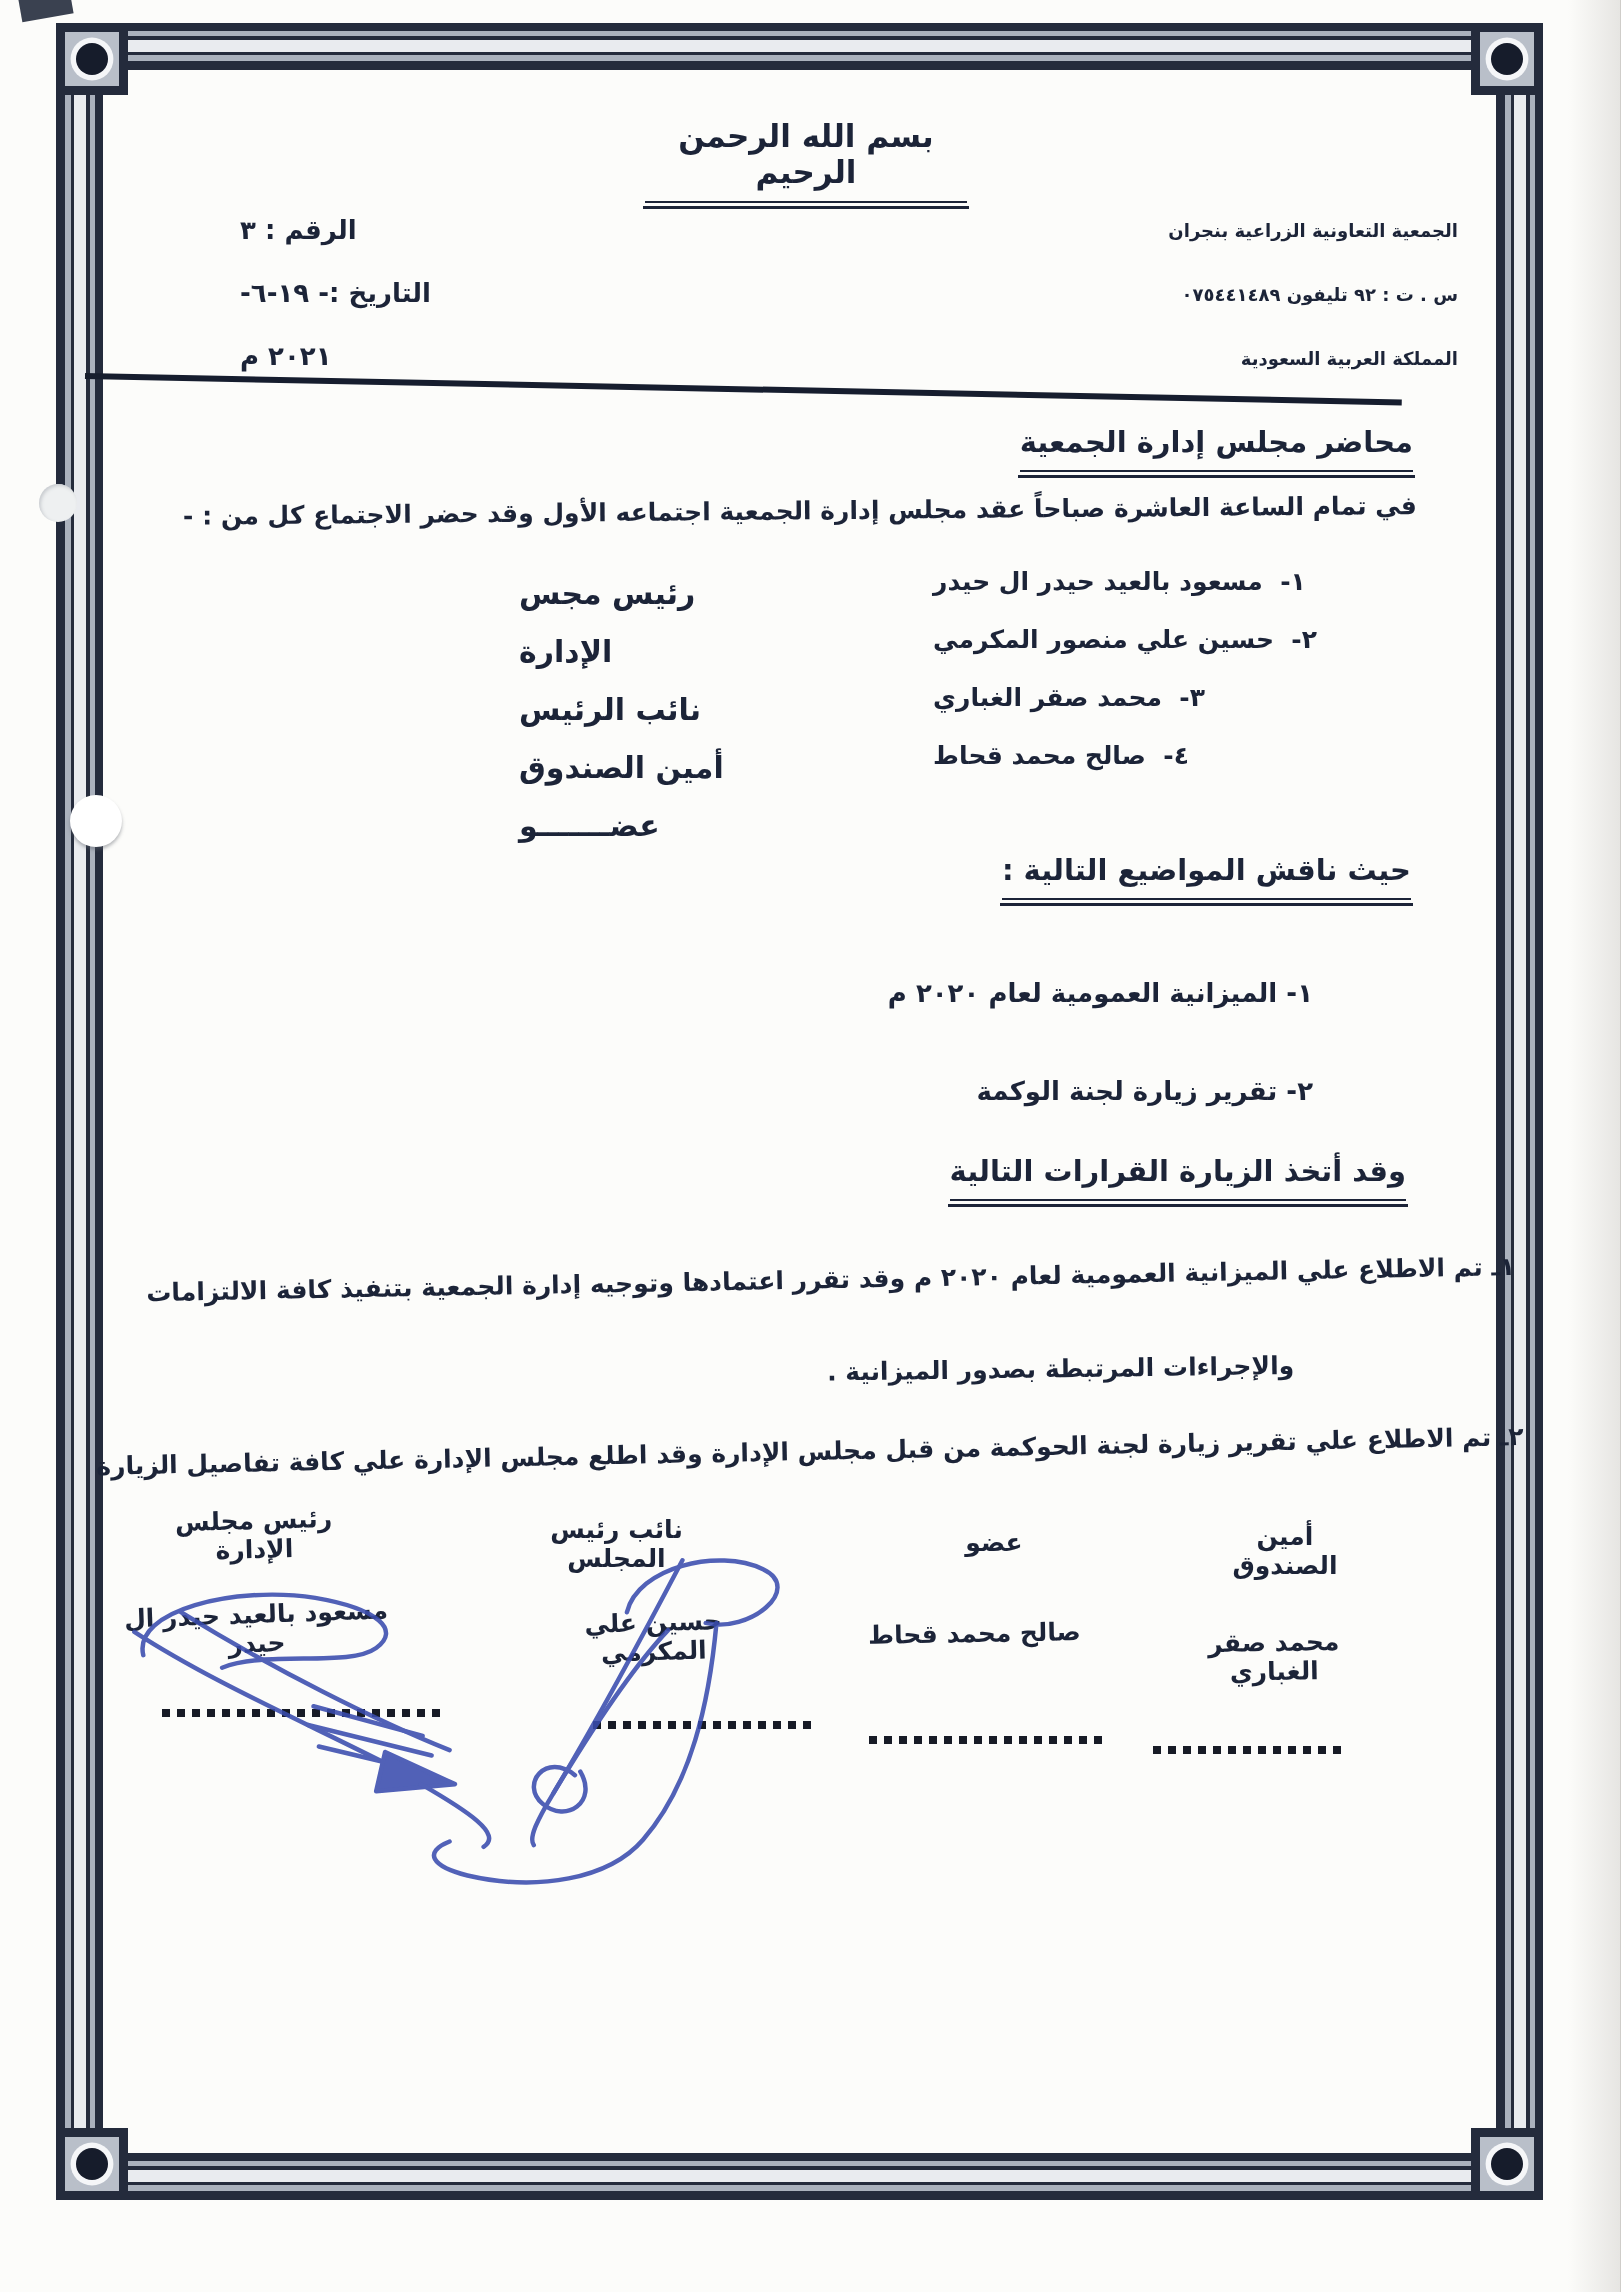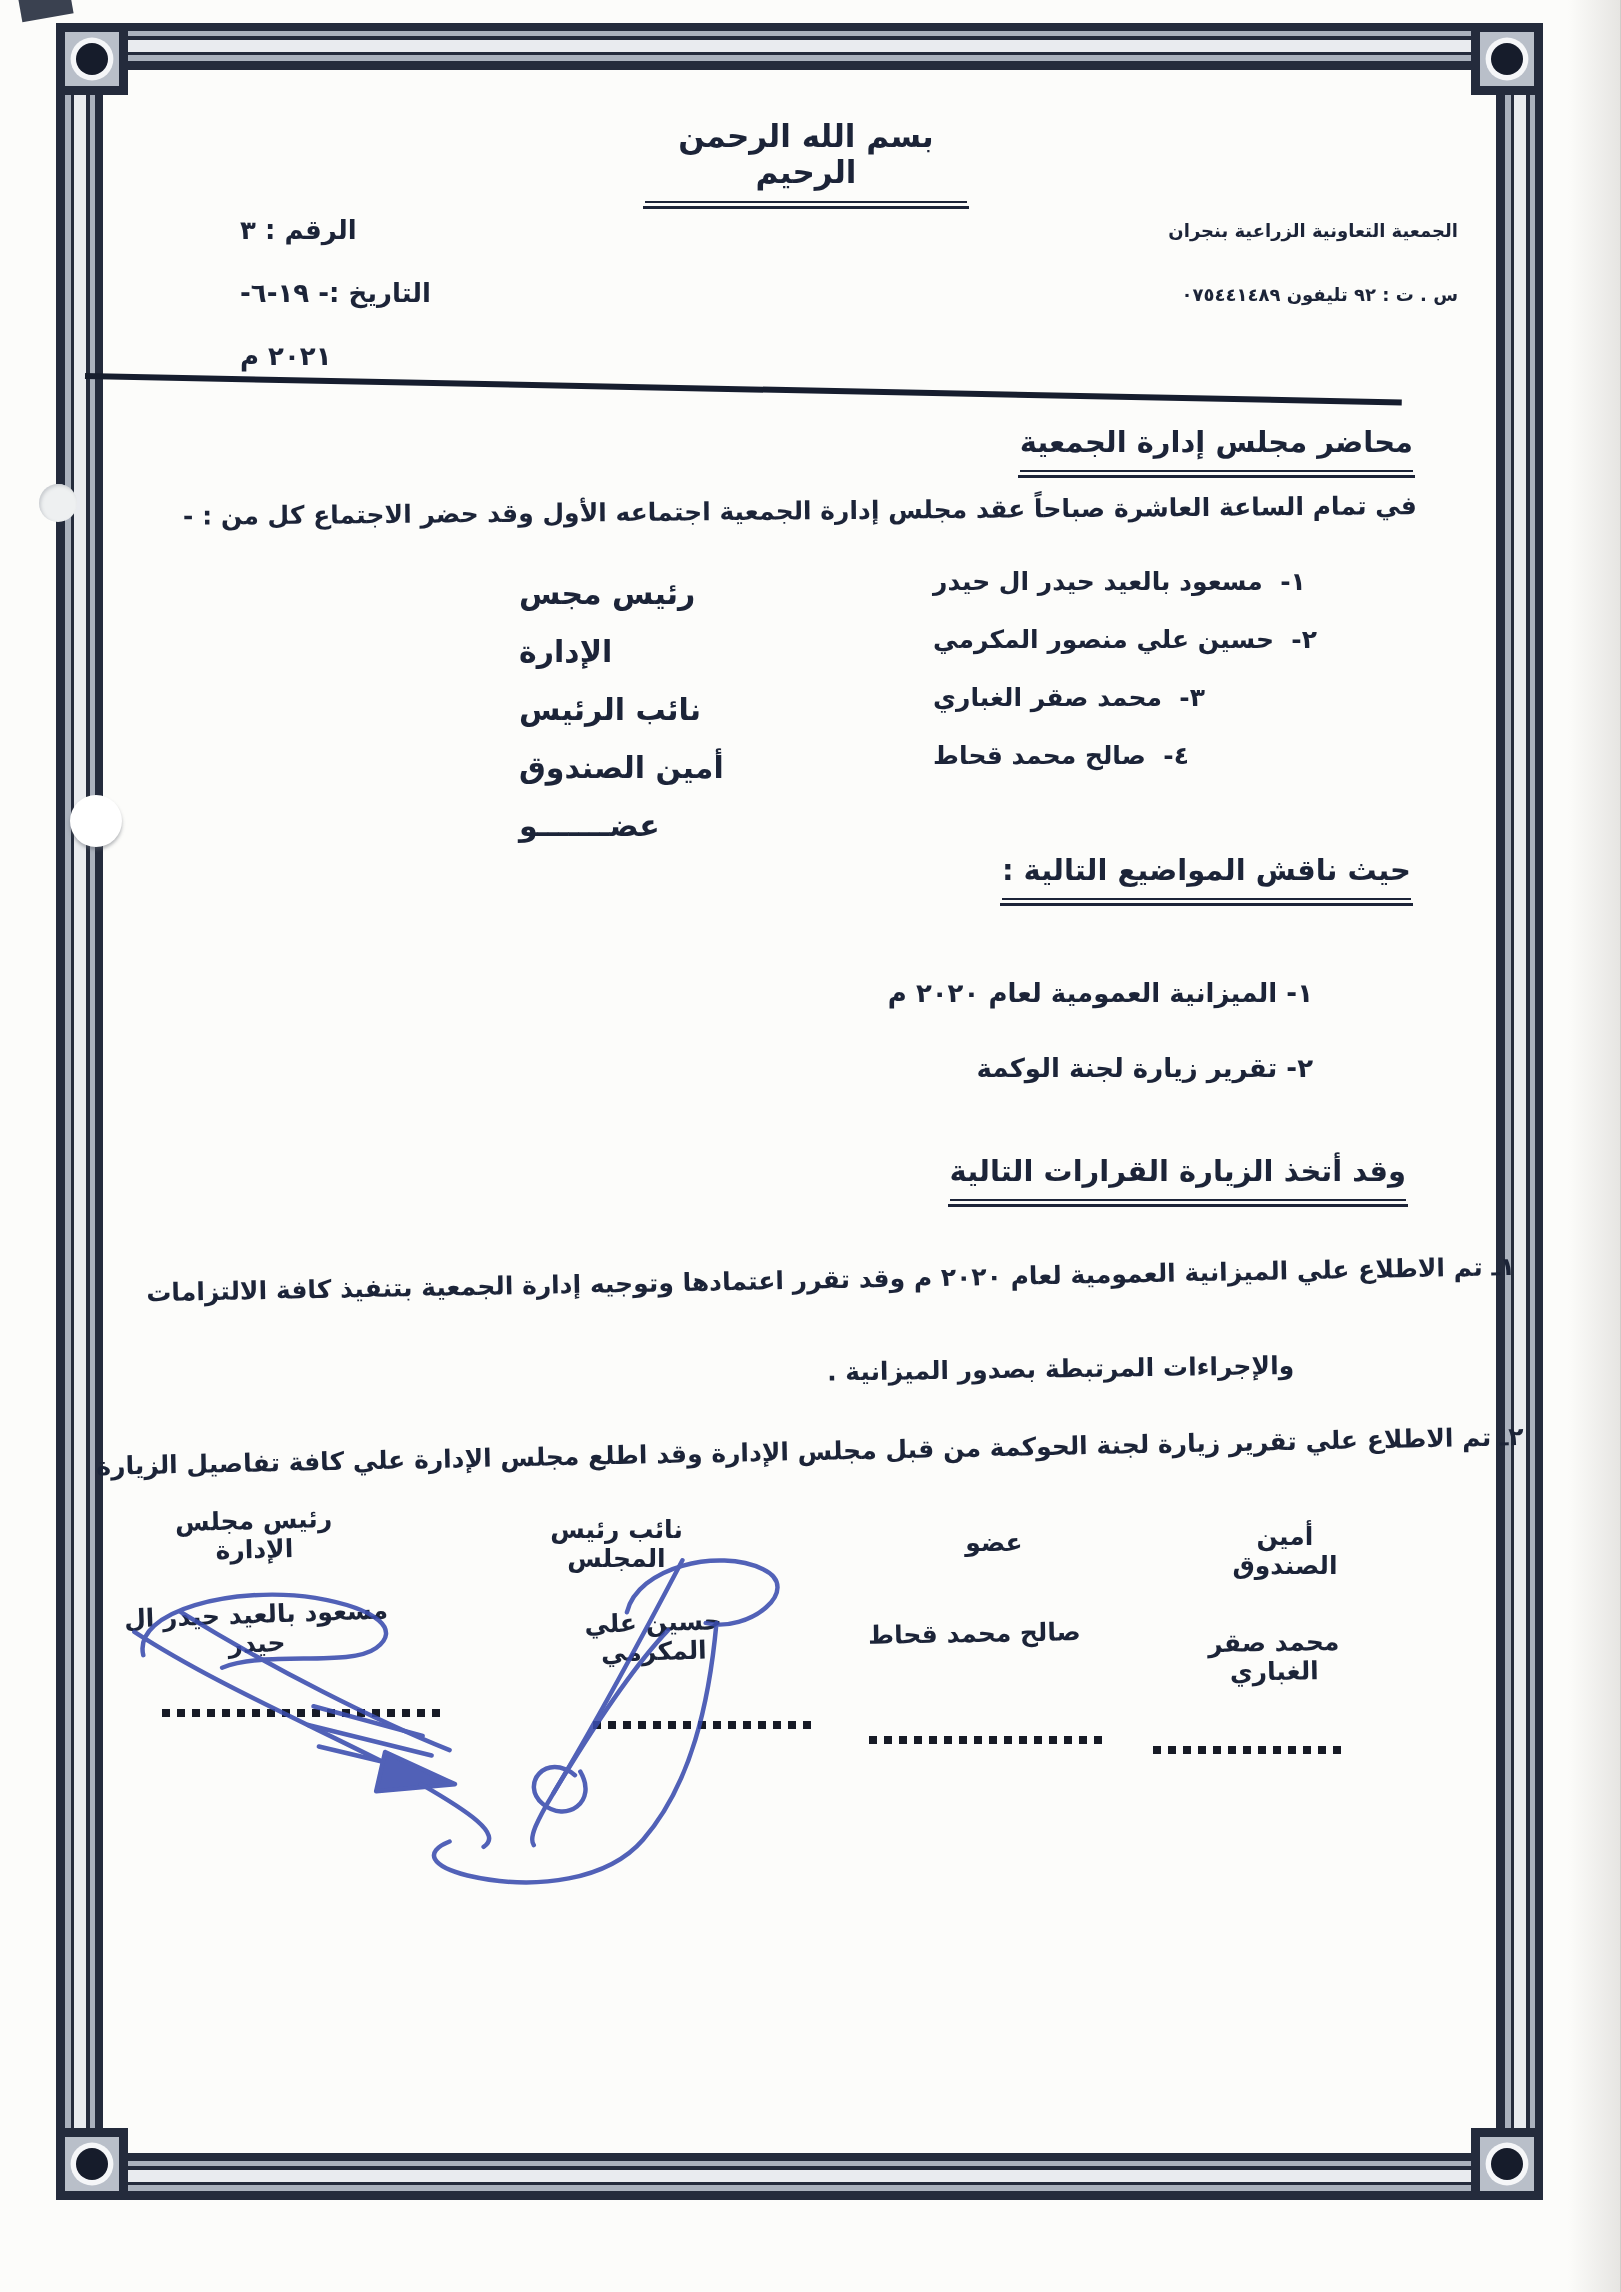--- a/index.html
+++ b/index.html
@@ -64,20 +64,21 @@
   <div class="abs hole" style="left:39px;top:484px;width:38px;height:38px;background:#eef0f1;box-shadow:inset 1.8px 1.8px 3.6px #c9ccd0;"></div>
   <div class="abs hole" style="left:70px;top:795px;width:52px;height:52px;background:#ffffff;box-shadow:0 2.7px 3.6px rgba(90,95,105,.45);"></div>
 
   <div class="abs b" style="left:645px;top:118px;width:322px;text-align:center;font-size:31px;">
     <span class="u2">بسم الله الرحمن الرحيم</span>
   </div>
 
   <div class="abs b" style="right:163px;top:199px;text-align:right;font-size:18px;line-height:64px;">
     <div>الجمعية التعاونية الزراعية بنجران</div>
     <div>س . ت : ٩٢ تليفون ٠٧٥٤٤١٤٨٩</div>
+    <div>المملكة العربية السعودية</div>
   </div>
 
   <div class="abs b" style="left:224px;top:199px;width:242px;text-align:left;font-size:26px;line-height:63px;margin-left:16px;">
     <div>الرقم : ٣</div>
     <div>التاريخ :- ١٩-٦- ٢٠٢١ م</div>
   </div>
 
   <div class="abs" style="left:85px;top:373px;width:1317px;height:6.3px;background:#161d2e;transform:rotate(1.15deg);transform-origin:left center;"></div>
 
   <div class="abs b" style="right:208px;top:425px;font-size:29px;">
@@ -98,21 +99,21 @@
     <div>نائب الرئيس</div>
     <div>أمين الصندوق</div>
     <div>عضـــــــو</div>
   </div>
 
   <div class="abs b" style="right:210px;top:853px;font-size:29px;">
     <span class="u2">حيث ناقش المواضيع التالية :</span>
   </div>
 
   <div class="abs b" style="right:308px;top:978px;text-align:right;font-size:26px;">
-    <div style="margin-bottom:45px;">١- الميزانية العمومية لعام ٢٠٢٠ م</div>
+    <div style="margin-bottom:68px;">١- الميزانية العمومية لعام ٢٠٢٠ م</div>
     <div>٢- تقرير زيارة لجنة الوكمة</div>
   </div>
 
   <div class="abs b" style="right:215px;top:1154px;font-size:29px;">
     <span class="u2">وقد أتخذ الزيارة القرارات التالية</span>
   </div>
 
   <div class="abs b" style="right:106px;top:1252px;font-size:25px;transform:rotate(-1.1deg);transform-origin:right center;">١ـ تم الاطلاع علي الميزانية العمومية لعام ٢٠٢٠ م وقد تقرر اعتمادها وتوجيه إدارة الجمعية بتنفيذ كافة الالتزامات</div>
   <div class="abs b" style="right:327px;top:1351px;font-size:25px;transform:rotate(-0.8deg);transform-origin:right center;">والإجراءات المرتبطة بصدور الميزانية .</div>
   <div class="abs b" style="right:97px;top:1422px;font-size:25px;transform:rotate(-1.2deg);transform-origin:right center;">٢ـ تم الاطلاع علي تقرير زيارة لجنة الحوكمة  من قبل مجلس الإدارة وقد اطلع مجلس الإدارة علي كافة تفاصيل الزيارة</div>

